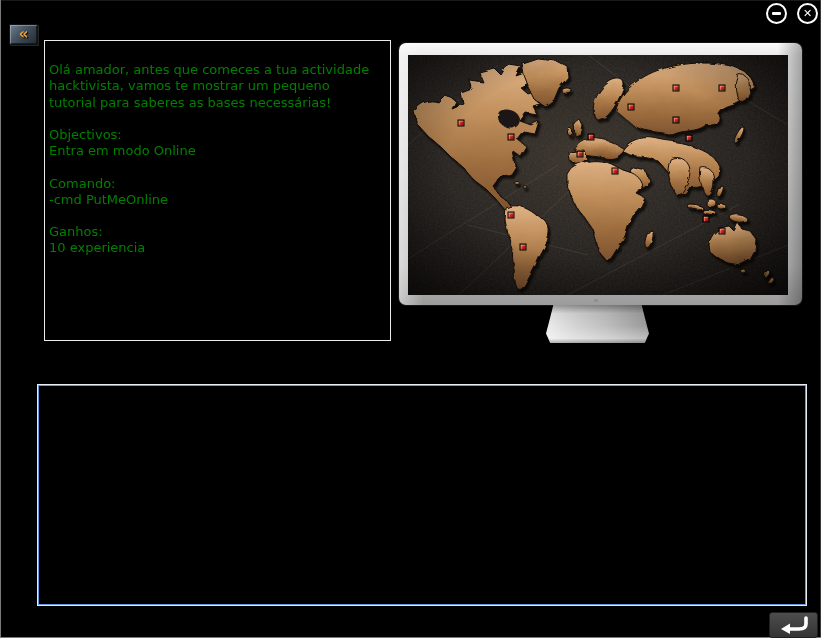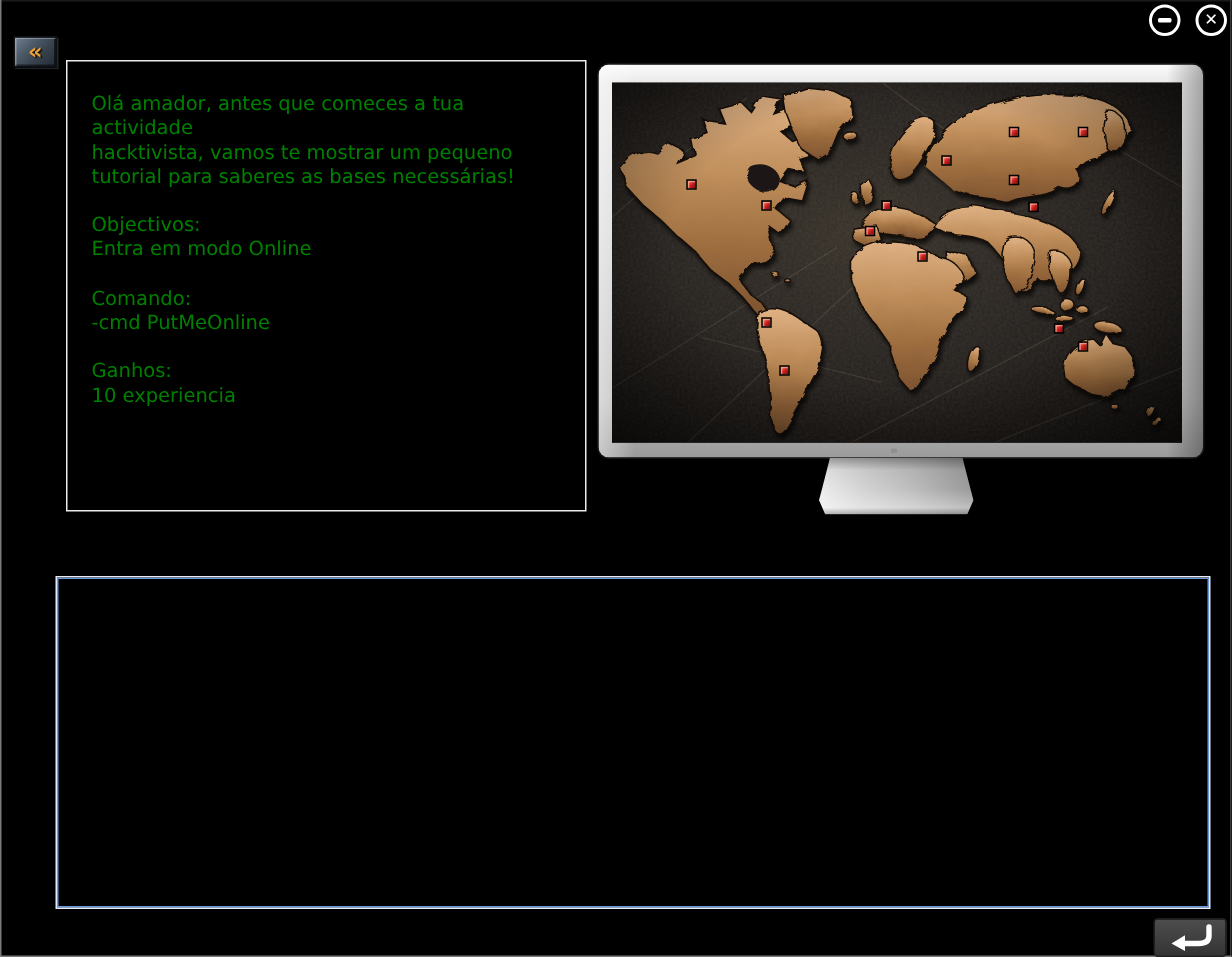--- a/index.html
+++ b/index.html
@@ -32,21 +32,21 @@
     box-shadow: inset 1px 1px 0 rgba(255,255,255,.3), inset -1px -1px 0 rgba(0,0,0,.55), 1px 1px 0 rgba(90,90,90,.4);
     color:#efa23a; font-size:15px; font-weight:bold;
     display:flex; align-items:center; justify-content:center;
     text-shadow:1px 1px 1px #000; cursor:pointer; line-height:1;
   }
 
   
   .tutorial-panel {
     position:absolute; left:44px; top:40px; width:347px; height:301px;
     background:#000; border:1px solid #ececec;
-    padding:5px 16px;
+    padding:5px 4px;
     font-size:13px; line-height:16.2px;
     white-space:pre-line;
   }
 
   
   .monitor {
     position:absolute; left:399px; top:43px; width:403px; height:262px;
     border-radius:7px;
     background:
       linear-gradient(90deg, rgba(255,255,255,.45) 0%, rgba(255,255,255,0) 6%, rgba(0,0,0,0) 94%, rgba(0,0,0,.3) 100%),

